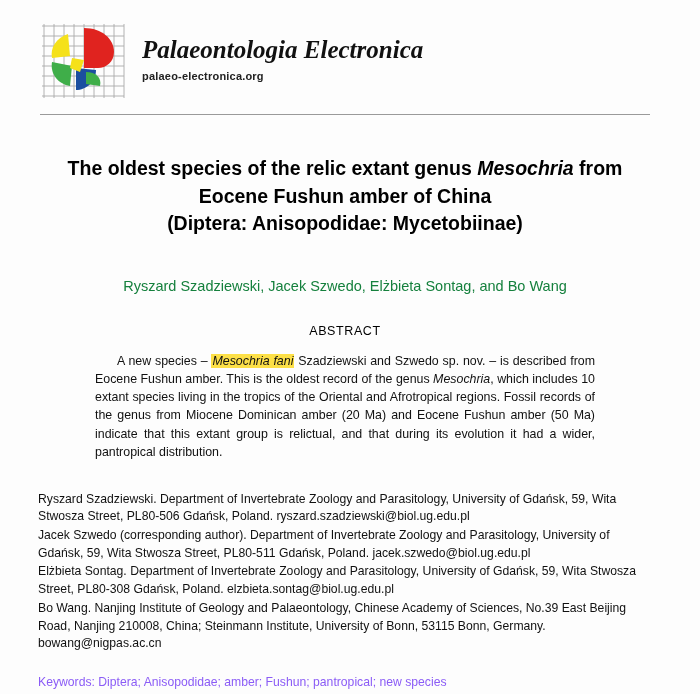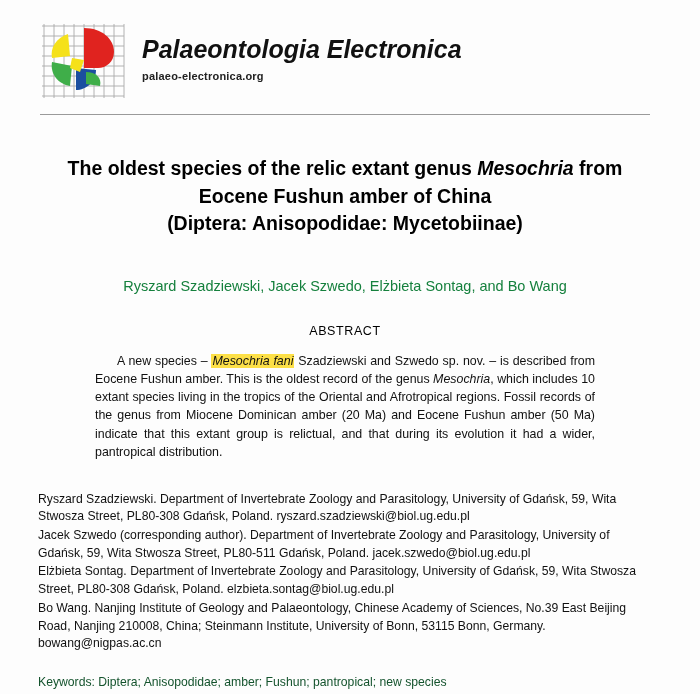--- a/index.html
+++ b/index.html
@@ -37,21 +37,21 @@
     flex: 0 0 auto;
   }
   .logo svg { display: block; }
   .journal-text {
     display: flex;
     flex-direction: column;
     justify-content: center;
     padding-bottom: 4px;
   }
   .journal-title {
-    font-family: Liberation Sans, sans-serif;
+    font-family: Liberation Serif, serif;
     font-weight: bold;
     font-style: italic;
     font-size: 25px;
     letter-spacing: 0px;
     color: #111;
     line-height: 1.1;
   }
   .journal-url {
     font-family: Liberation Sans, sans-serif;
     font-size: 11px;
@@ -112,21 +112,21 @@
     font-size: 12.2px;
     line-height: 1.45;
     color: #111;
     padding: 0 2px;
   }
   .affil-entry { margin-bottom: 1px; }
   
   .keywords {
     margin-top: 22px;
     font-size: 12.2px;
-    color: #14532d;
+    color: #8b5cf6;
     padding: 0 2px;
   }
   .submission {
     margin-top: 16px;
     font-size: 10.5px;
     color: #222;
     padding: 0 2px;
     font-weight: bold;
   }
 </style>
@@ -183,21 +183,21 @@
     </div>
     <div class="authors">Ryszard Szadziewski, Jacek Szwedo, Elżbieta Sontag, and Bo Wang</div>
     <div class="abstract-heading">ABSTRACT</div>
   </div>
 
   <div class="abstract">
     <span class="indent"></span><span>A new species – </span><span class="hl">Mesochria fani</span><span> Szadziewski and Szwedo sp. nov. – is described from Eocene Fushun amber. This is the oldest record of the genus </span><span class="it">Mesochria</span><span>, which includes 10 extant species living in the tropics of the Oriental and Afrotropical regions. Fossil records of the genus from Miocene Dominican amber (20 Ma) and Eocene Fushun amber (50 Ma) indicate that this extant group is relictual, and that during its evolution it had a wider, pantropical distribution.</span>
   </div>
 
   <div class="affiliations">
-    <div class="affil-entry">Ryszard Szadziewski. Department of Invertebrate Zoology and Parasitology, University of Gdańsk, 59, Wita Stwosza Street, PL80-308 Gdańsk, Poland. ryszard.szadziewski@biol.ug.edu.pl</div>
+    <div class="affil-entry">Ryszard Szadziewski. Department of Invertebrate Zoology and Parasitology, University of Gdańsk, 59, Wita Stwosza Street, PL80-506 Gdańsk, Poland. ryszard.szadziewski@biol.ug.edu.pl</div>
     <div class="affil-entry">Jacek Szwedo (corresponding author). Department of Invertebrate Zoology and Parasitology, University of Gdańsk, 59, Wita Stwosza Street, PL80-511 Gdańsk, Poland. jacek.szwedo@biol.ug.edu.pl</div>
     <div class="affil-entry">Elżbieta Sontag. Department of Invertebrate Zoology and Parasitology, University of Gdańsk, 59, Wita Stwosza Street, PL80-308 Gdańsk, Poland. elzbieta.sontag@biol.ug.edu.pl</div>
     <div class="affil-entry">Bo Wang. Nanjing Institute of Geology and Palaeontology, Chinese Academy of Sciences, No.39 East Beijing Road, Nanjing 210008, China; Steinmann Institute, University of Bonn, 53115 Bonn, Germany. bowang@nigpas.ac.cn</div>
   </div>
 
   <div class="keywords">Keywords: Diptera; Anisopodidae; amber; Fushun; pantropical; new species</div>
 
   <div class="submission">Submission: 21 February 2015 Acceptance: 27 March 2016</div>
 
 </div>

